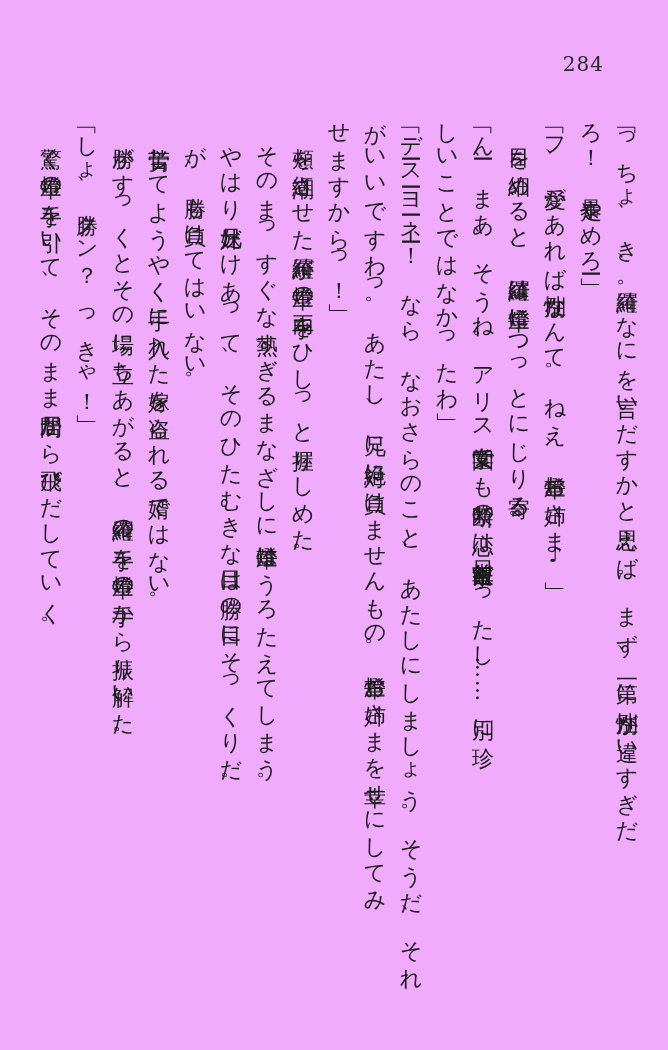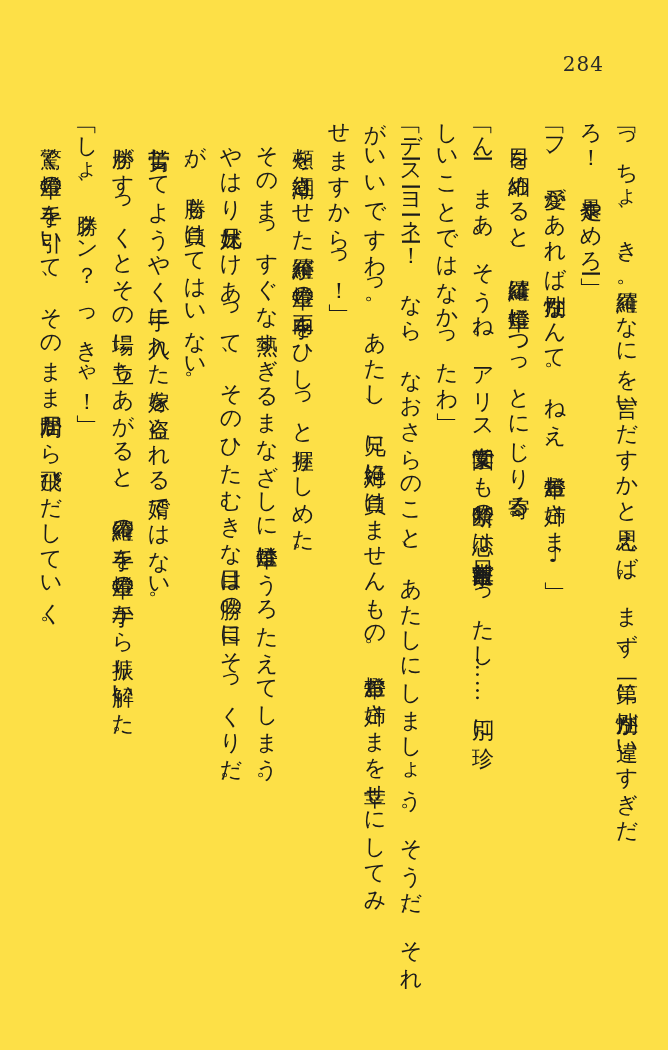--- a/index.html
+++ b/index.html
@@ -5,21 +5,21 @@
   html, body { margin: 0; padding: 0; }
   body {
     width: 668px; height: 1050px;
     background: #fbfbfa;
     overflow: hidden;
     font-family: "DejaVu Serif", "Liberation Serif", serif;
   }
   .page {
     position: relative;
     width: 668px; height: 1050px;
-    background: #fde047;
+    background: #f0abfc;
     color: #1b1b1b;
   }
   .page-number {
     position: absolute;
     top: 52px; right: 64px;
     font-family: "DejaVu Serif", "Liberation Serif", serif;
     font-size: 20px;
     letter-spacing: 1px;
     color: #2b2b2b;
   }

